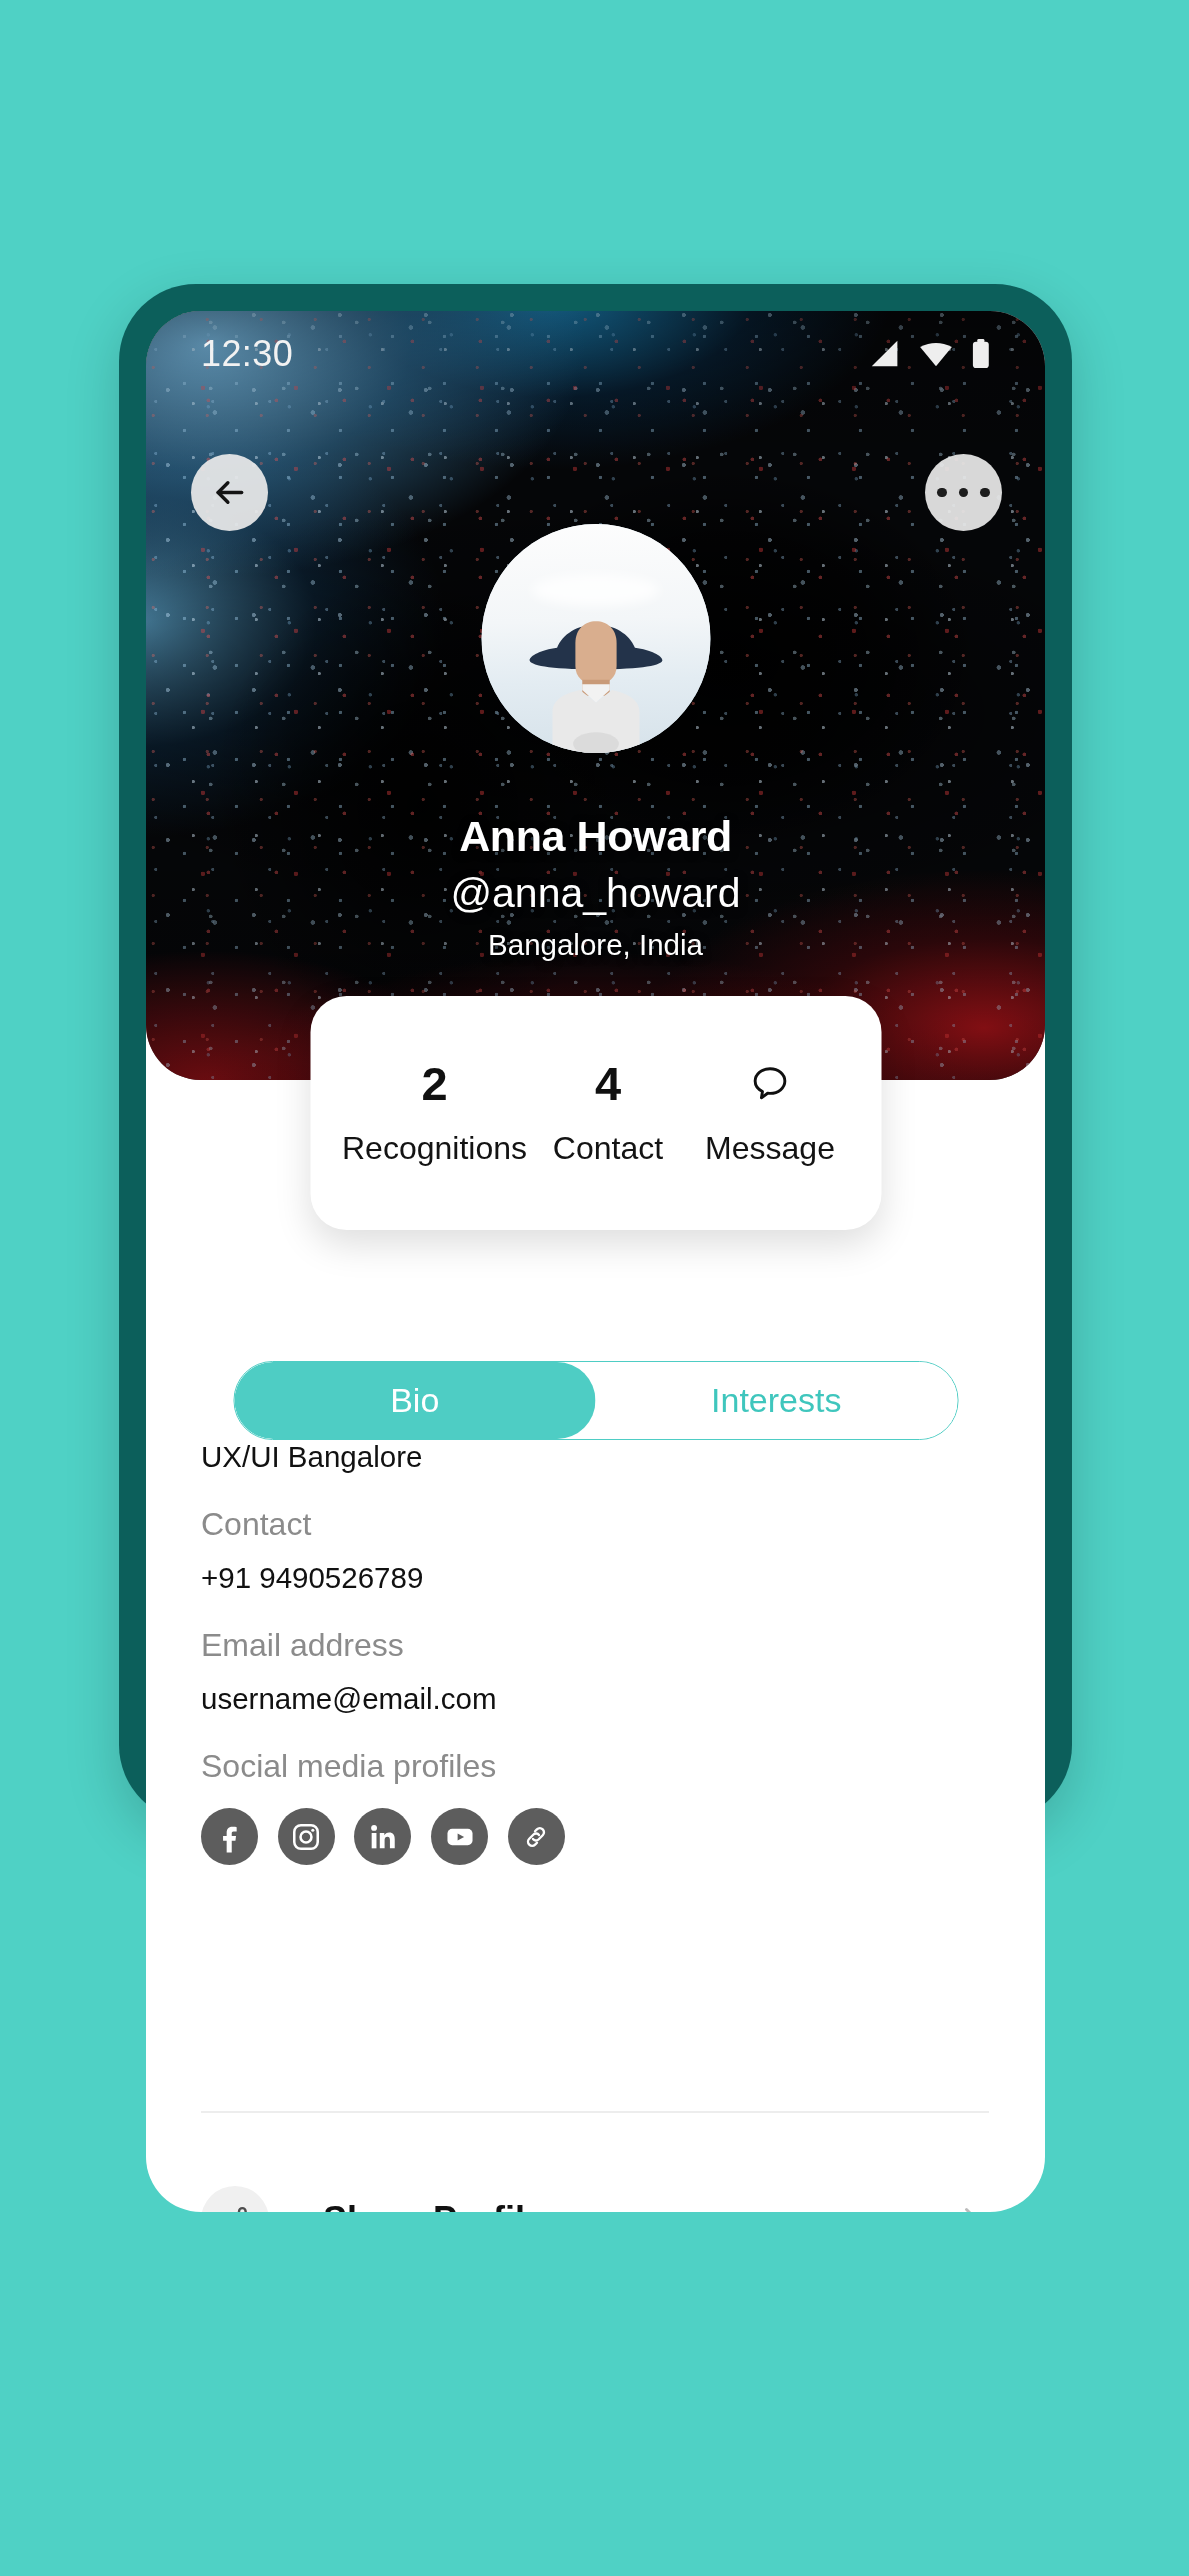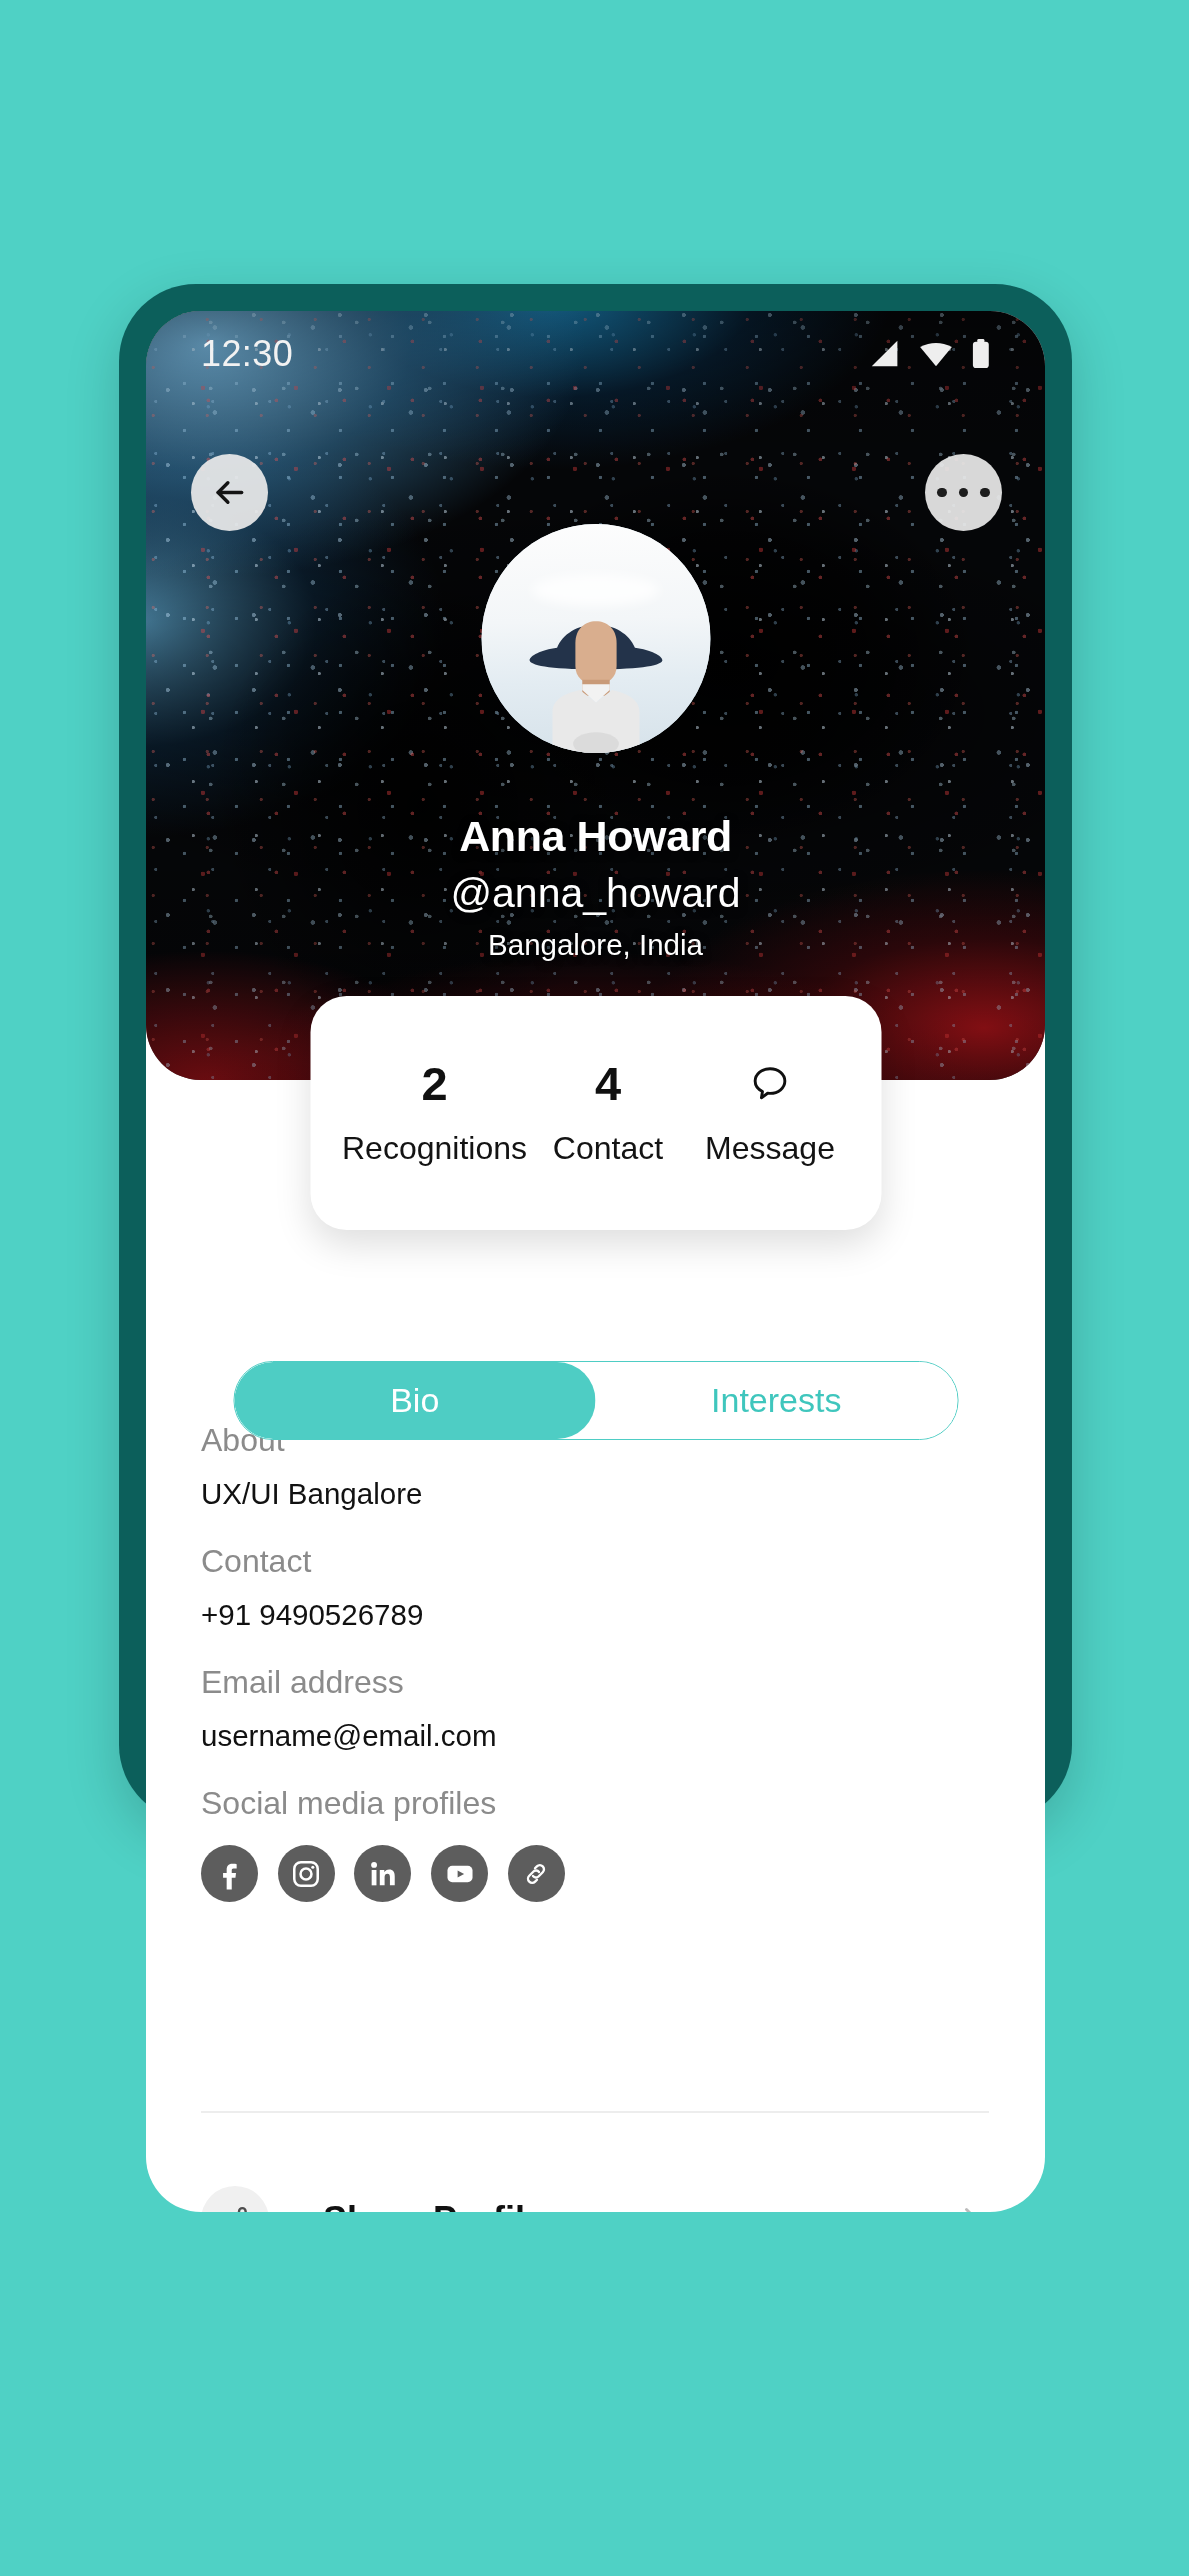--- a/index.html
+++ b/index.html
@@ -299,21 +299,20 @@
       </div>
     </div>
 
     <div id="tabs">
       <div class="tab active">Bio</div>
       <div class="tab inactive">Interests</div>
     </div>
 
     <div id="bio-panel">
       <div class="field">
-        <div class="field-label">About</div>
         <div class="field-value">UX/UI Bangalore</div>
       </div>
       <div class="field">
         <div class="field-label">Contact</div>
         <div class="field-value">+91 9490526789</div>
       </div>
       <div class="field">
         <div class="field-label">Email address</div>
         <div class="field-value">username@email.com</div>
       </div>

